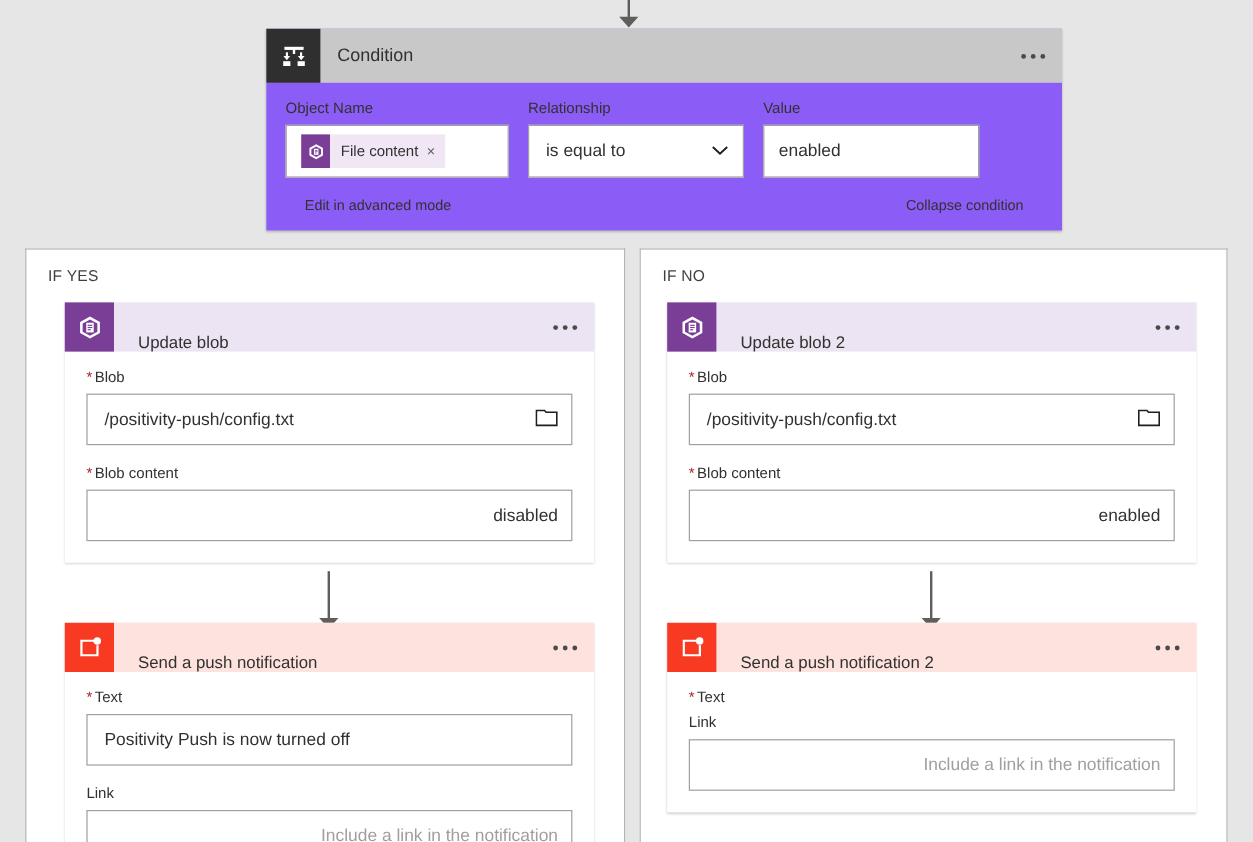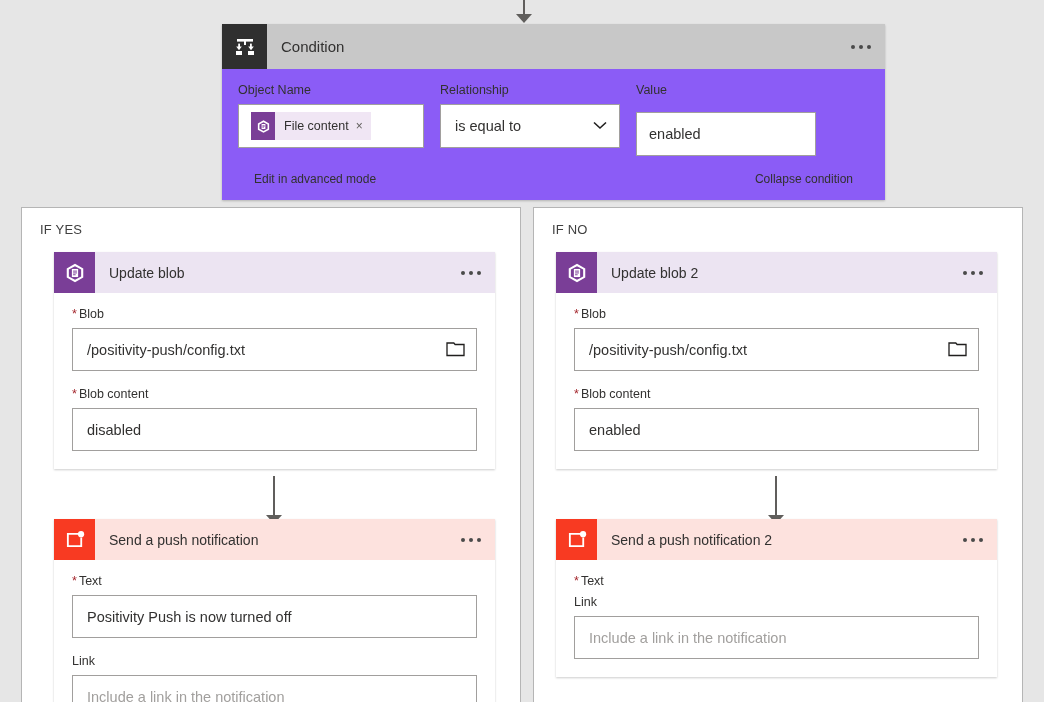--- a/index.html
+++ b/index.html
@@ -119,42 +119,43 @@
 
   
   .card {
     position: absolute;
     width: 441px;
     background: #fff;
     box-shadow: 0 1px 2px rgba(0,0,0,.20);
   }
   .card-header {
     height: 41px;
-    display: flex; align-items: center;
+    display: flex; align-items: flex-end;
     position: relative;
+    gap: 6px;
   }
   .card-header.blob { background: #ece4f2; }
   .card-header.push { background: #fde2de; }
   .card-ico {
     width: 41px; height: 41px; flex: none;
     display: flex; align-items: center; justify-content: center;
   }
   .card-ico.blob { background: #7a3e97; }
   .card-ico.push { background: #f83a22; }
   .card-title { margin-left: 14px; font-size: 14px; color: #323130; }
   .card-body { padding: 14px 18px 18px 18px; }
   .req { color: #a4262c; margin-right: 2px; }
   .inp {
     height: 43px; border: 1px solid #a19f9d; background: #fff;
     display: flex; align-items: center; justify-content: space-between;
     padding: 0 11px 0 14px;
     font-size: 14.5px; color: #323130;
     margin-bottom: 16px;
   }
-  .inp.last { margin-bottom: 0; }
+  .inp.last { margin-bottom: 0; justify-content: flex-end; }
   .inp .ph { color: #a19f9d; }
 </style>
 </head>
 <body>
 
 <div id="root">
 
   <div class="arrow" style="left:512px; top:-6px; height:30px;">
     <div class="shaft" style="height:21px;"></div>
     <div class="head" style="top:20px;"></div>
@@ -197,33 +198,33 @@
                   <rect x="10.2" y="11.4" width="3.6" height="1" fill="#7a3e97"></rect>
                   <rect x="10.2" y="13.2" width="2.4" height="1" fill="#7a3e97"></rect>
                 </svg>
               </span>
               <span class="token-lbl">File content</span>
               <span class="token-x">×</span>
             </span>
           </div>
         </div>
 
-        <div class="cond-col" style="width:180px;">
+        <div class="cond-col" style="width:180px;justify-content:center;">
           <div class="fld-label">Relationship</div>
           <div class="selectbox">
             <span>is equal to</span>
             <span class="chev">
               <svg width="14" height="9" viewBox="0 0 14 9">
                   <polyline points="1,1.5 7,7 13,1.5" fill="none" stroke="#201f1e" stroke-width="1.6"></polyline>
                 </svg>
             </span>
           </div>
         </div>
 
-        <div class="cond-col" style="width:180px;gap:8px;">
+        <div class="cond-col" style="width:180px;">
           <div class="fld-label">Value</div>
           <div class="textbox">enabled</div>
         </div>
       </div>
 
       <div class="cond-footer">
         <span>Edit in advanced mode</span>
         <span>Collapse condition</span>
       </div>
     </div>

